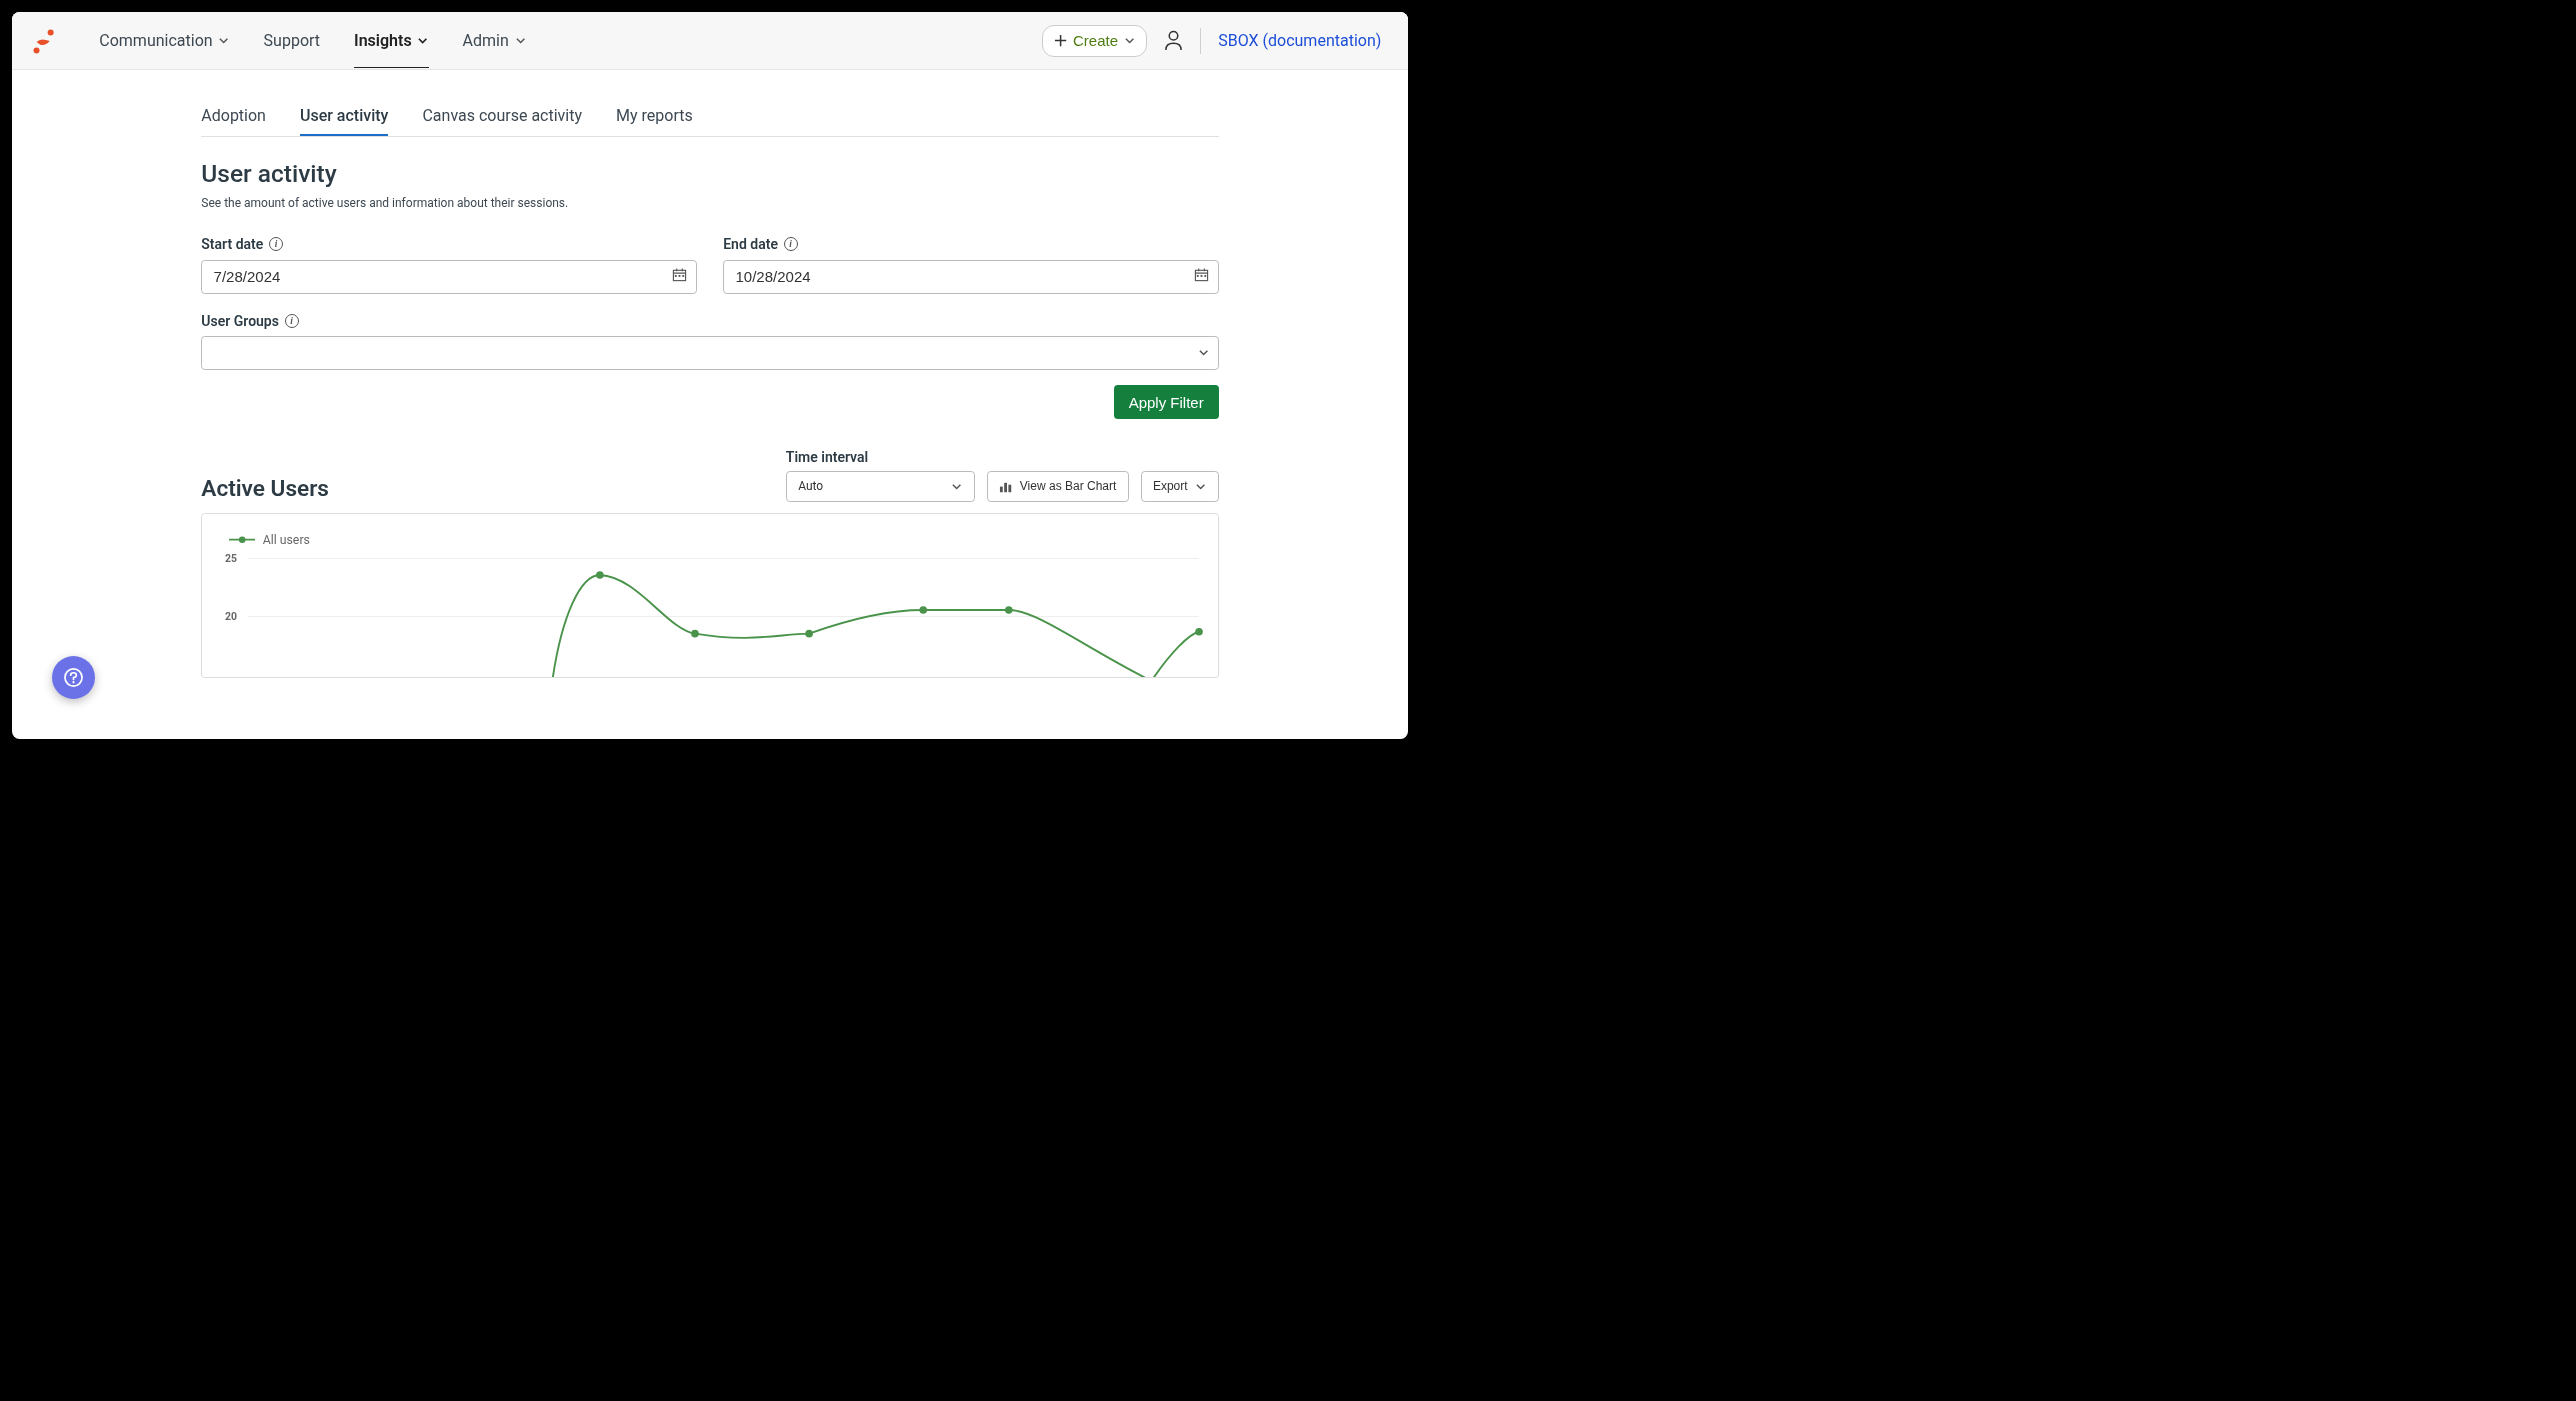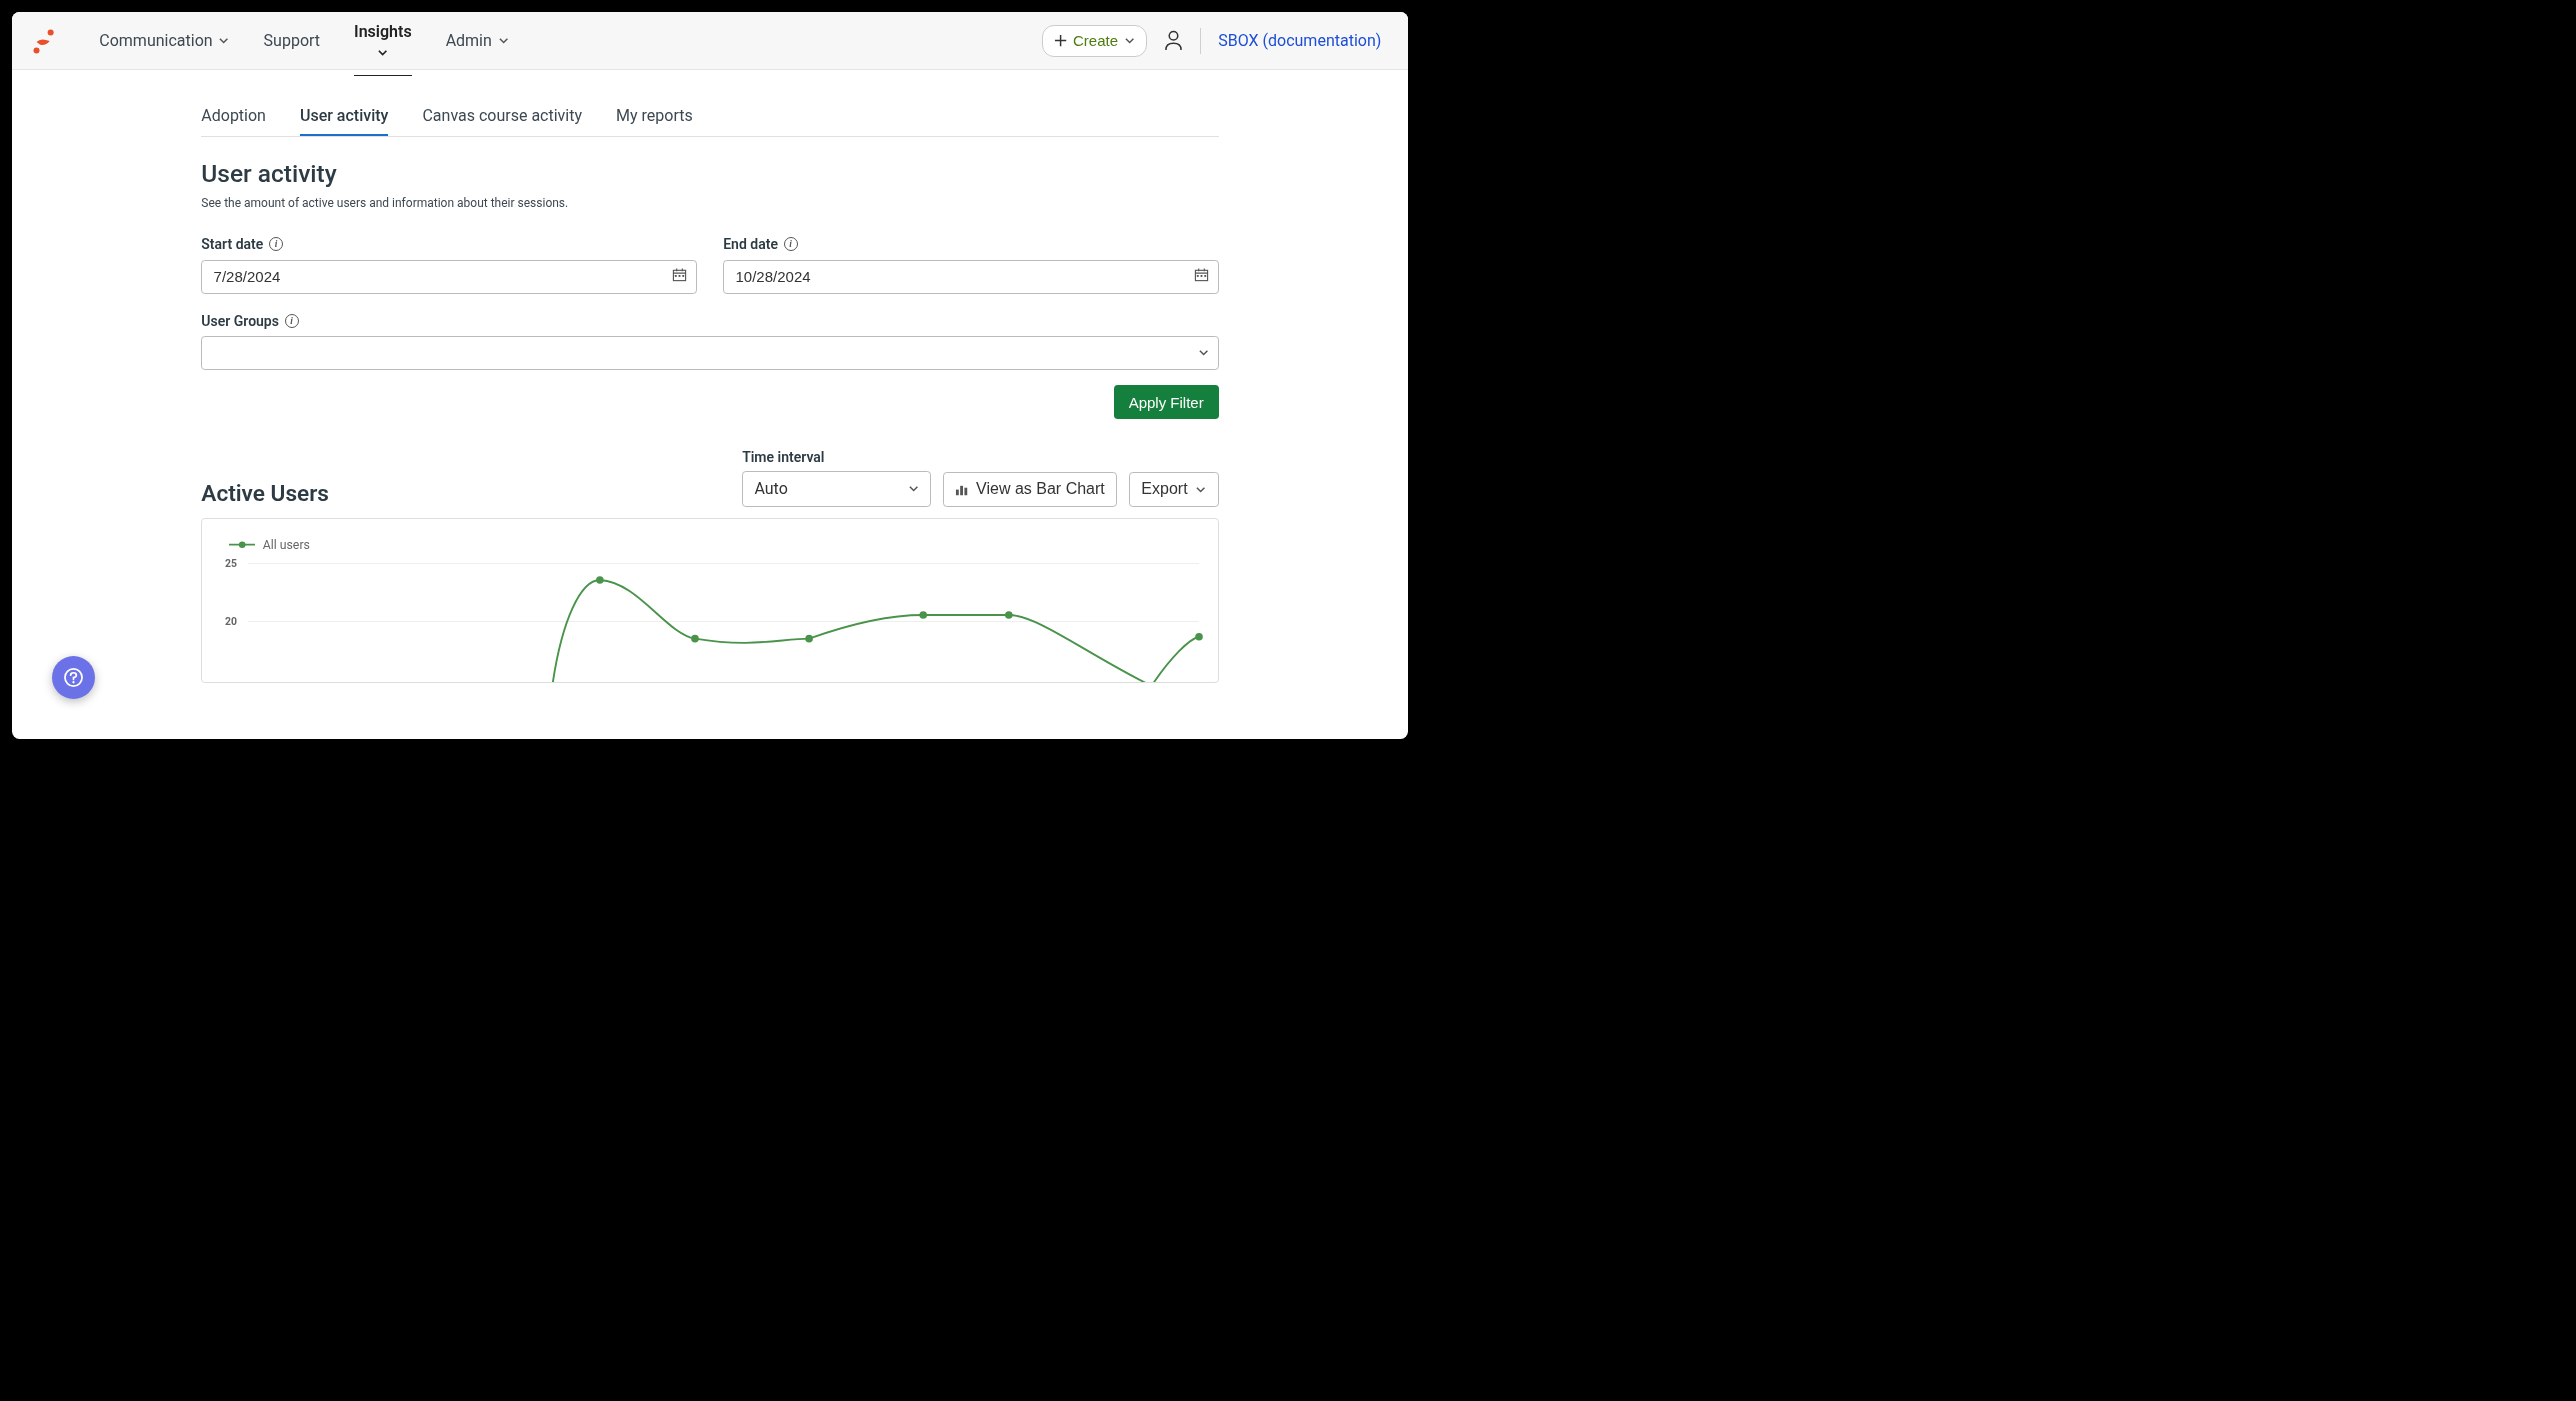--- a/index.html
+++ b/index.html
@@ -47,21 +47,20 @@
   color: #3d4852;
   font-size: 16px;
   cursor: pointer;
   padding: 17px 0;
   border-bottom: 1.9px solid transparent;
 }
 .nav-item.active {
   color: #222;
   font-weight: 600;
   border-bottom: 1.9px solid #222;
-  flex-direction: column;
 }
 .chevron-down {
   width: 11.3px;
   height: 11.3px;
 }
 .top-right {
   display: flex;
   align-items: center;
   gap: 17px;
 }
@@ -235,21 +234,21 @@
 .control-label {
   font-size: 14px;
   font-weight: 600;
   color: #2d3b45;
 }
 .select-small, .btn-outline {
   border: 0.9px solid #bbb;
   background: #fff;
   padding: 7.5px 11.3px;
   border-radius: 3.8px;
-  font-size: 16px;
+  font-size: 12px;
   color: #333;
   display: flex;
   align-items: center;
   gap: 7.5px;
   cursor: pointer;
 }
 .select-small { min-width: 189px; justify-content: space-between; }
 .chart-box {
   border: 0.9px solid #ddd;
   border-radius: 3.8px;

